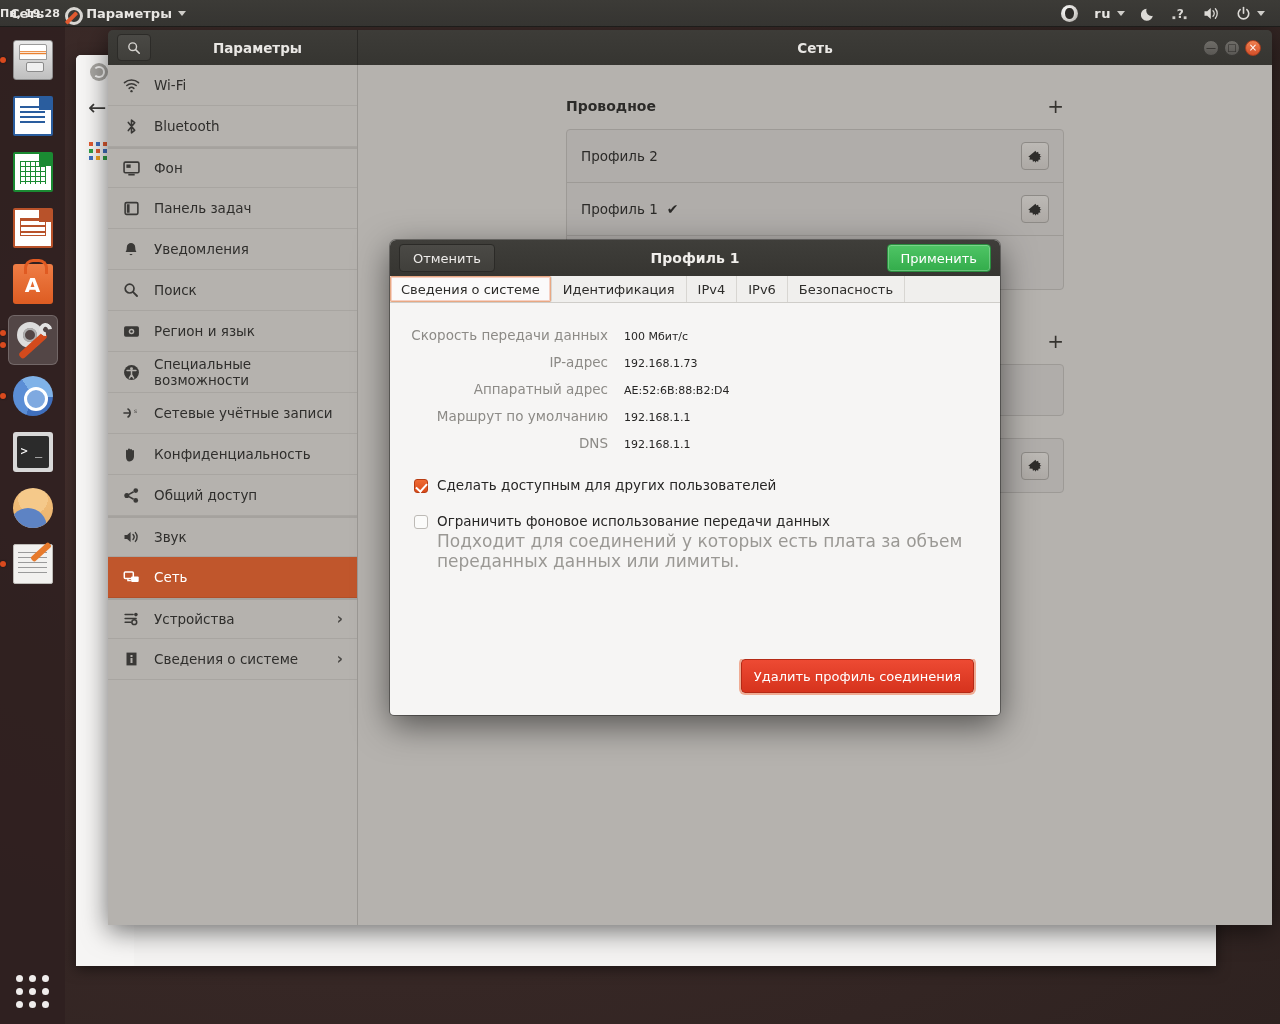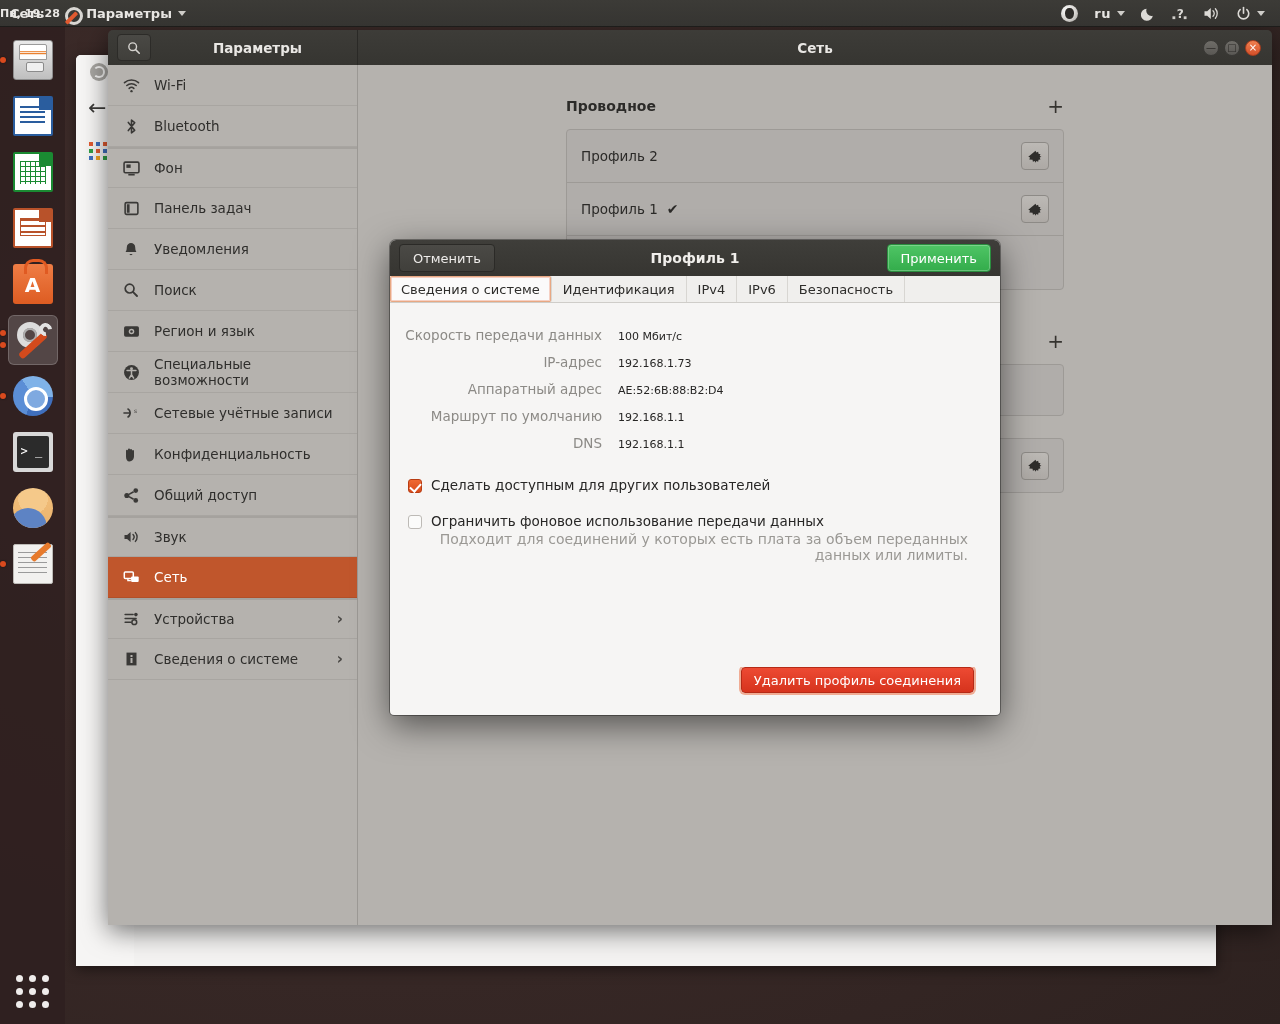--- a/index.html
+++ b/index.html
@@ -361,21 +361,21 @@
     border-right:1px solid #d8d6d2; background:#f0efed;
   }
   .tab.active{
     background:#fbfafa;
     box-shadow: inset 0 0 0 1px #e8a883, inset 0 0 0 2px rgba(233,84,32,.25);
     border-radius:2px;
   }
   .tab-filler{ flex:1; background:#f0efed; }
 
   .dlg-body{
-    flex:1; background:#f6f5f4; padding:24px 32px 0 0; position:relative;
+    flex:1; background:#f6f5f4; padding:24px 32px 0 0; position:relative;margin-left:6px;
   }
   .drow{ display:flex; align-items:baseline; margin-bottom:11px; }
   .dlabel{ width:228px; text-align:right; color:#8c8a86; font-size:13.5px; padding-right:16px; }
   .dvalue{ color:#262524; font-size:11px; }
 
   .checks{ margin-top:26px; padding-left:18px; }
   .crow{ display:flex; align-items:flex-start; margin-bottom:20px; }
   .cbox{
     width:14px;height:14px;border-radius:3px;flex:none;margin-top:2px;
     border:1px solid #bdbab6; background:#fbfbfa;
@@ -384,27 +384,27 @@
     background: linear-gradient(to bottom,#ef6a33,#d94b1a);
     border-color:#b83c12;
     position:relative;
   }
   .cbox.on::after{
     content:""; position:absolute; left:3px; top:1px; width:5px;height:9px;
     border:solid #fff; border-width:0 2px 2px 0; transform:rotate(42deg);
   }
   .ctext{ margin-left:9px; }
   .clabel{ font-size:13.5px; color:#272625; }
-  .chint{ font-size:14px; color:#9a9894; margin-top:2px;text-align:right; }
+  .chint{ font-size:17px; color:#9a9894; margin-top:2px; }
 
   .dlg-foot{
     flex:none; padding: 0 26px 22px 0; display:flex; justify-content:flex-end;
   }
   .del-btn{
-    height:26px; padding:0 12px; border-radius:4px;
+    height:34px; padding:0 12px; border-radius:4px;
     background: linear-gradient(to bottom,#ed4a33,#d6331d);
     color:#fff; font-size:13px; display:flex;align-items:center;
     box-shadow: 0 0 0 2px rgba(233,84,32,.45);
     border:1px solid #b52a16;
   }
 
   svg{ display:block; }
 </style>
 </head>
 <body>

